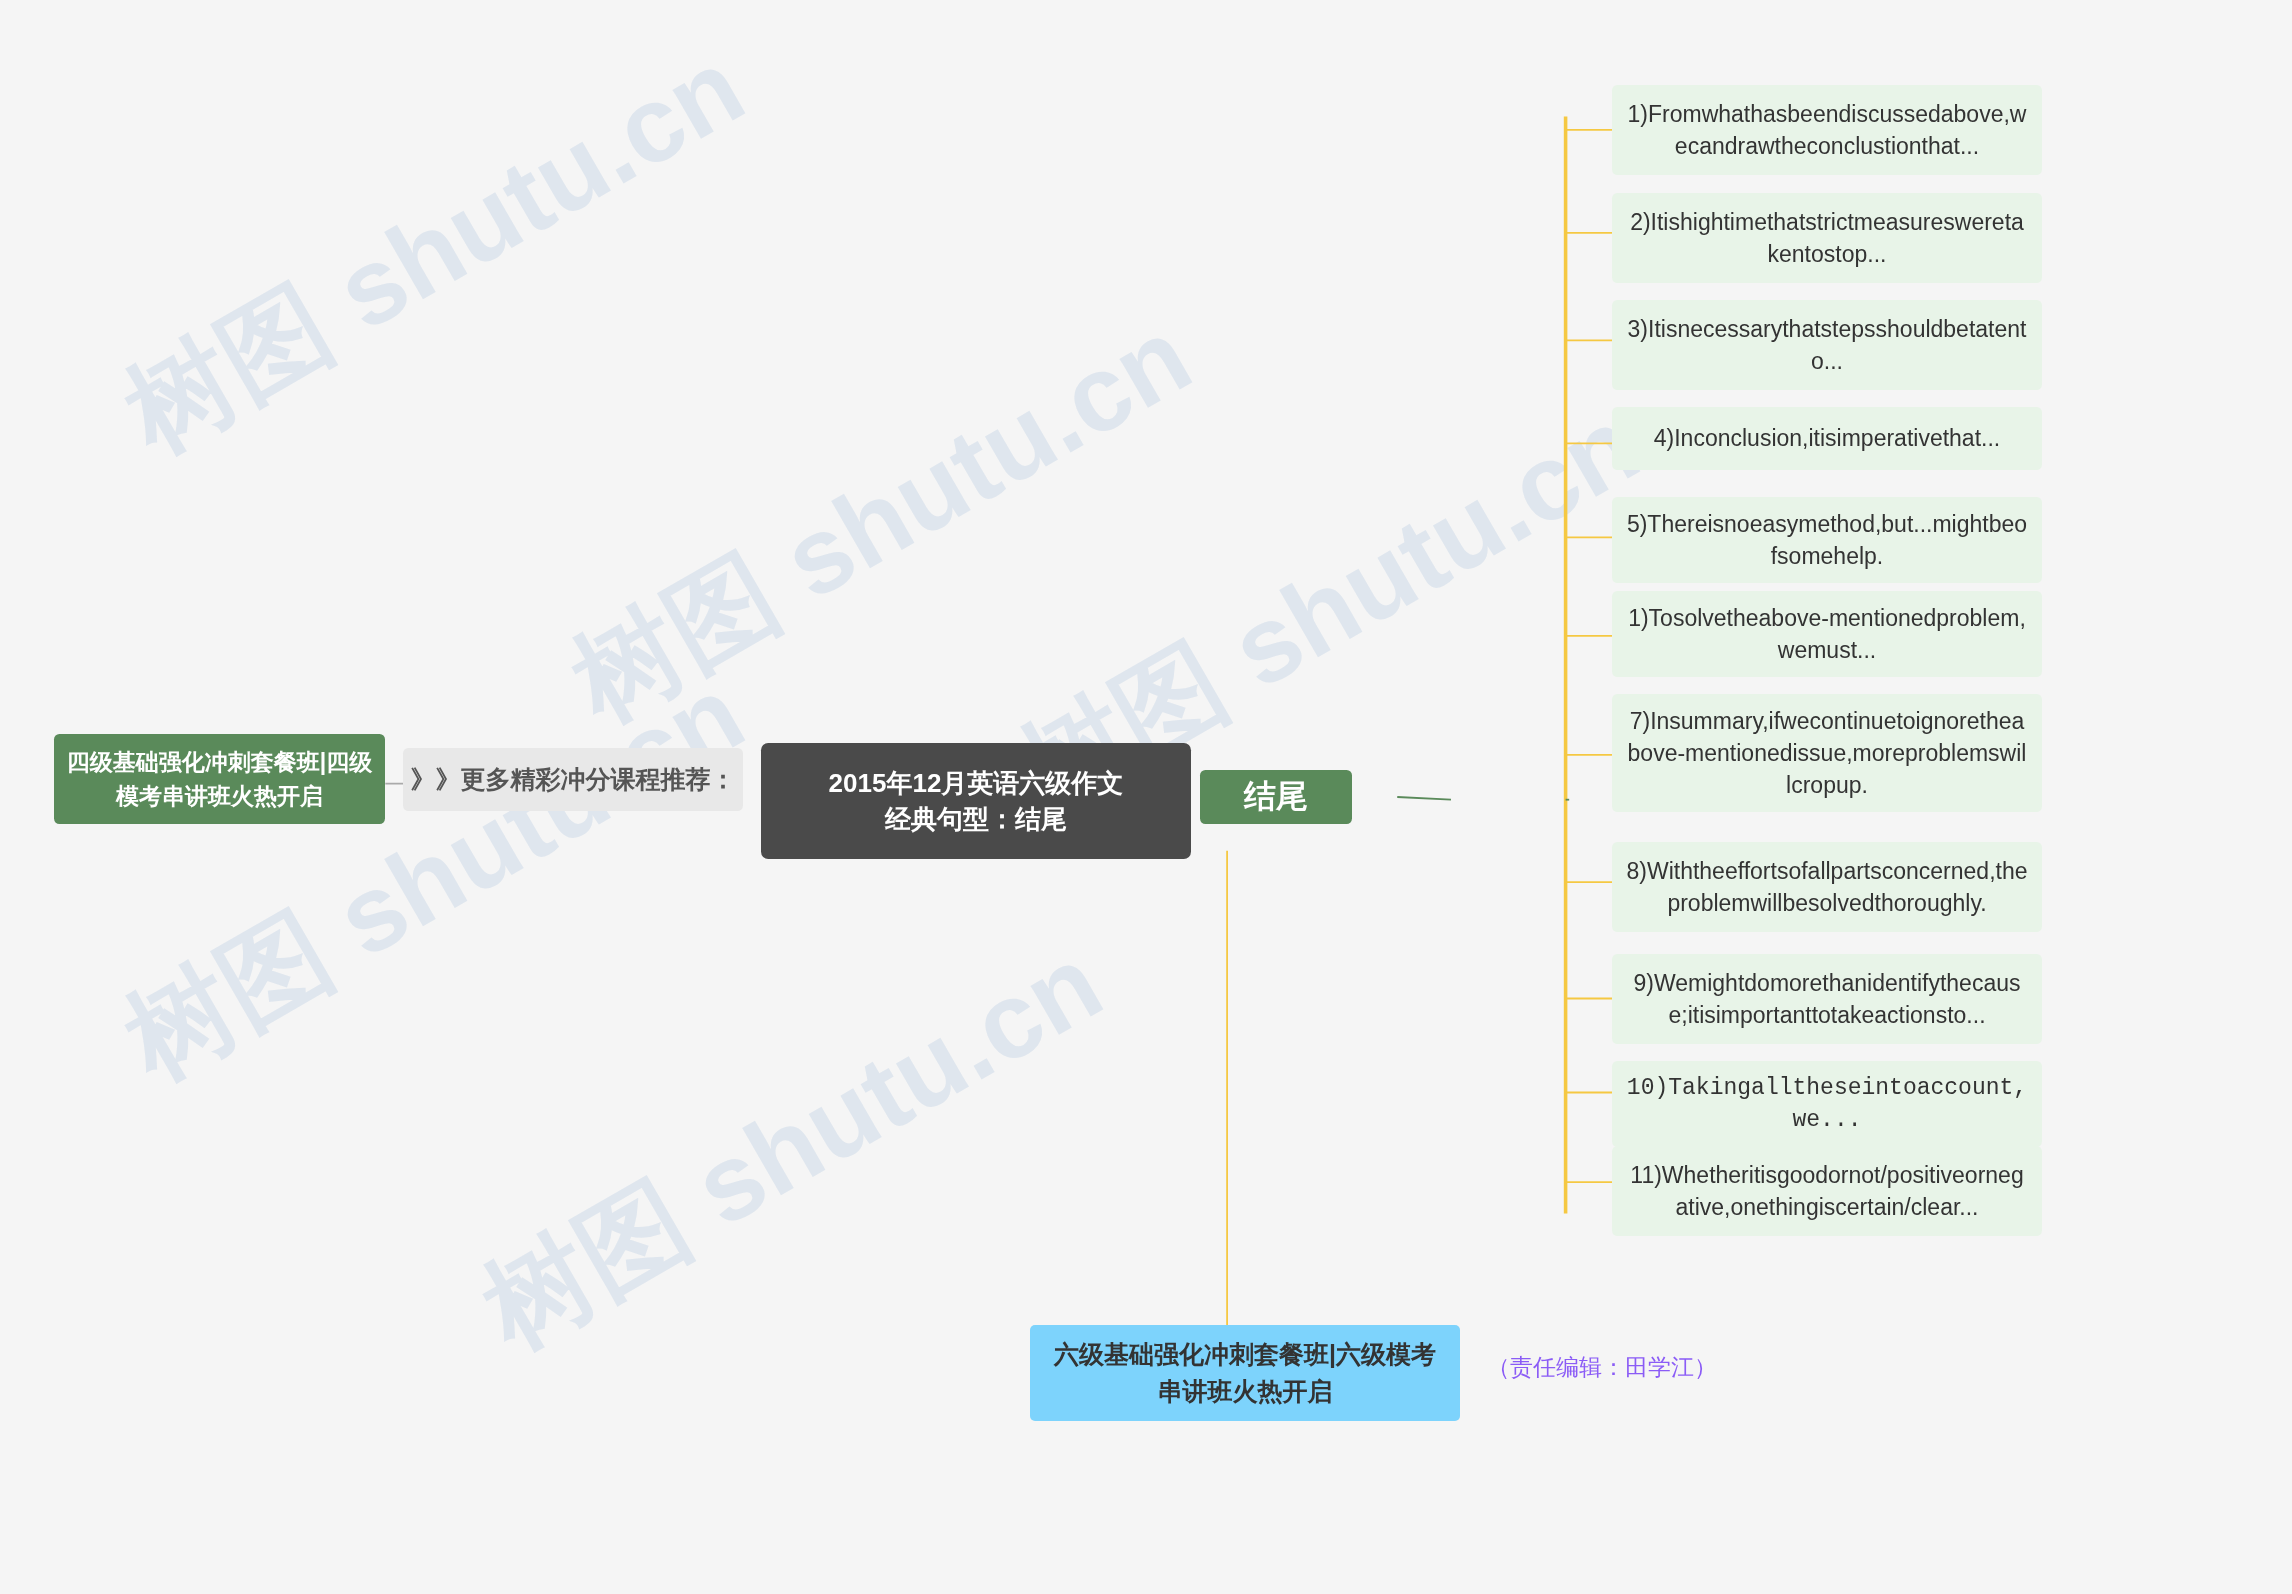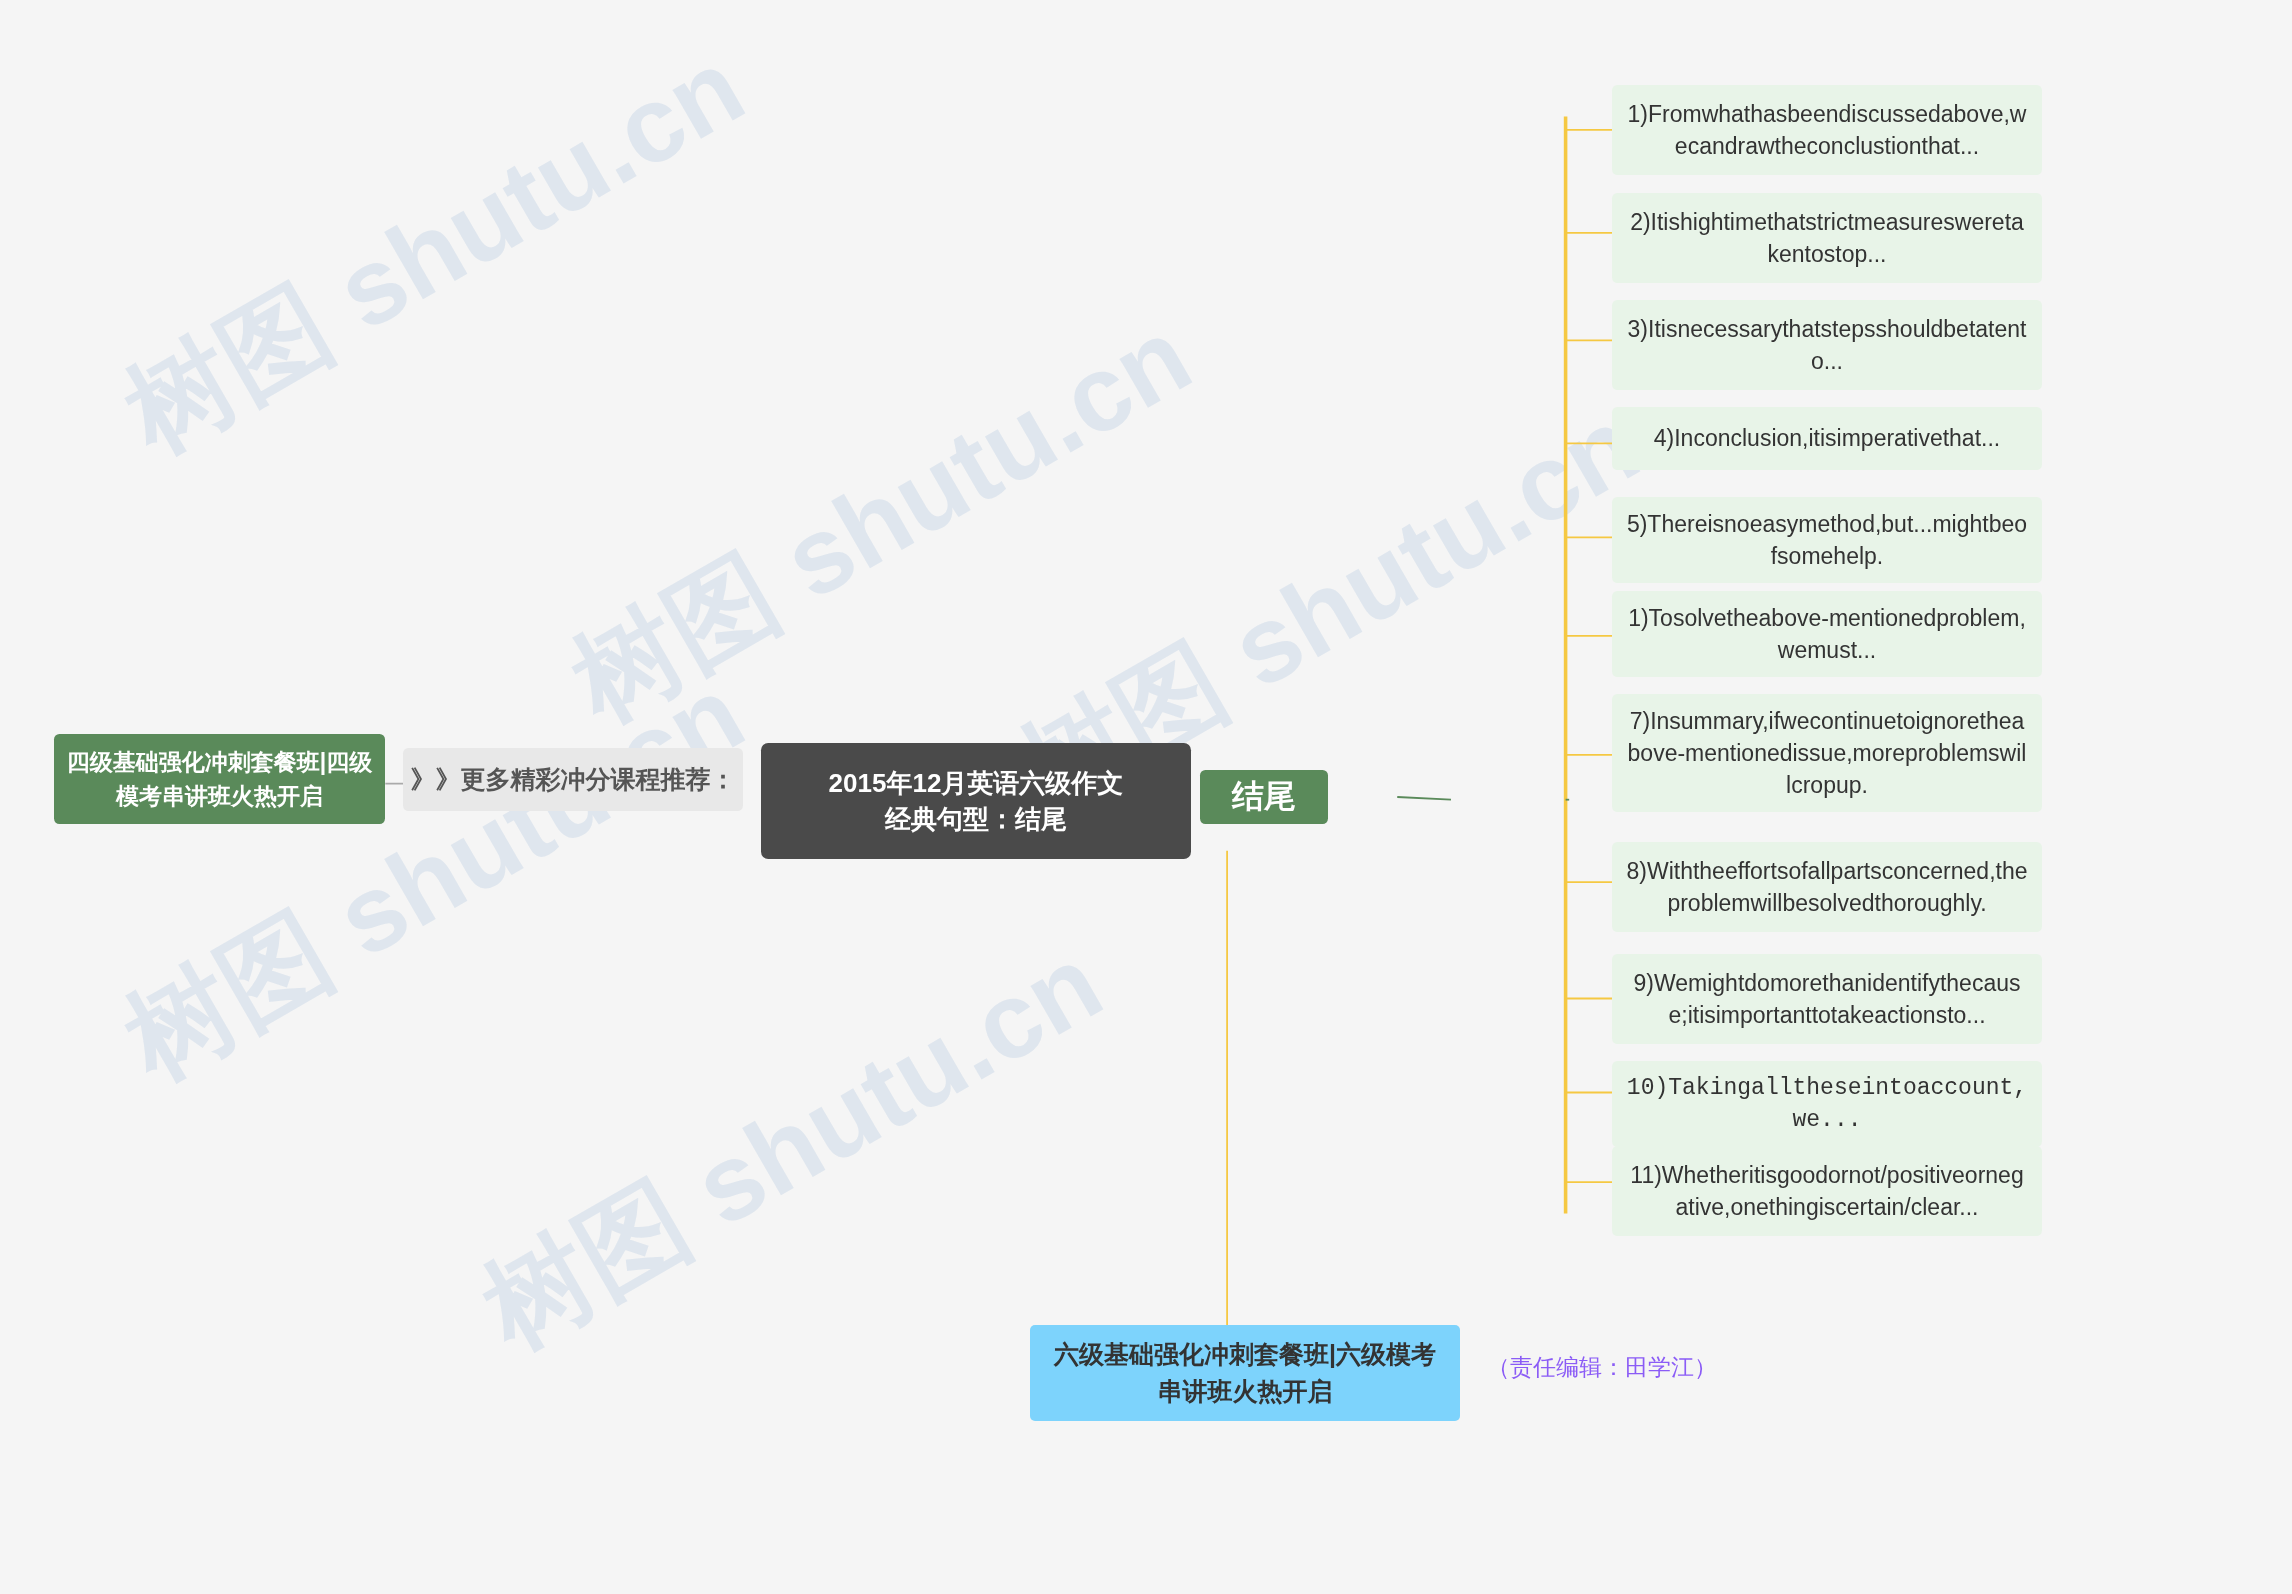--- a/index.html
+++ b/index.html
@@ -178,21 +178,21 @@
 
   <div class="node node-arrow" style="left: 403px; top: 748px; width: 340px; height: 63px; font-size: 25px; background: #e8e8e8;">
     <span>》》更多精彩冲分课程推荐：</span>
   </div>
 
   <div class="node node-central" style="left: 761px; top: 743px; width: 430px; height: 116px; font-size: 26px;">
     <span style="white-space: pre-line;">2015年12月英语六级作文
 经典句型：结尾</span>
   </div>
 
-  <div class="node node-jiewei" style="left: 1200px; top: 770px; width: 128px; height: 54px; font-size: 32px;">
+  <div class="node node-jiewei" style="left: 1200px; top: 770px; width: 152px; height: 54px; font-size: 32px;">
     <span>结尾</span>
   </div>
 
   <div class="node node-right" style="left: 1612px; top: 85px; width: 430px; min-height: 90px;">
     <span>1)Fromwhathasbeendiscussedabove,wecandrawtheconclustionthat...</span>
   </div>
 
   <div class="node node-right" style="left: 1612px; top: 193px; width: 430px; min-height: 90px;">
     <span>2)Itishightimethatstrictmeasuresweretakentostop...</span>
   </div>

